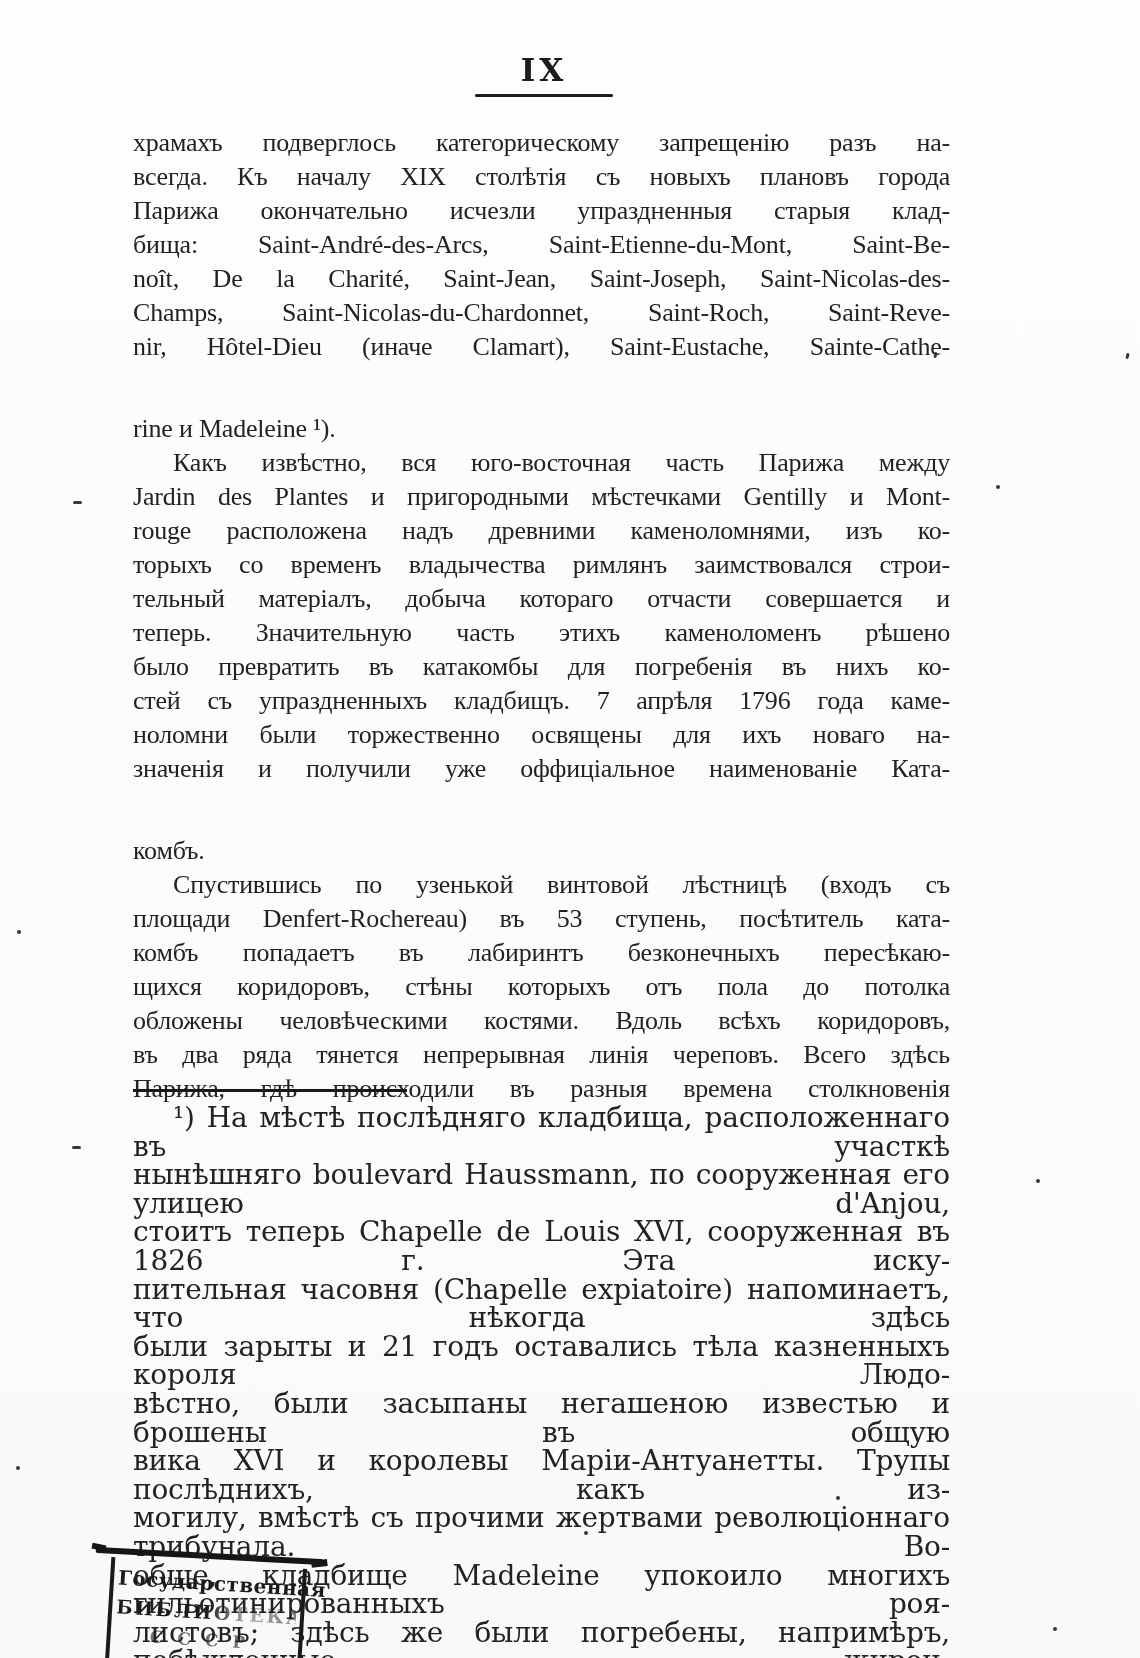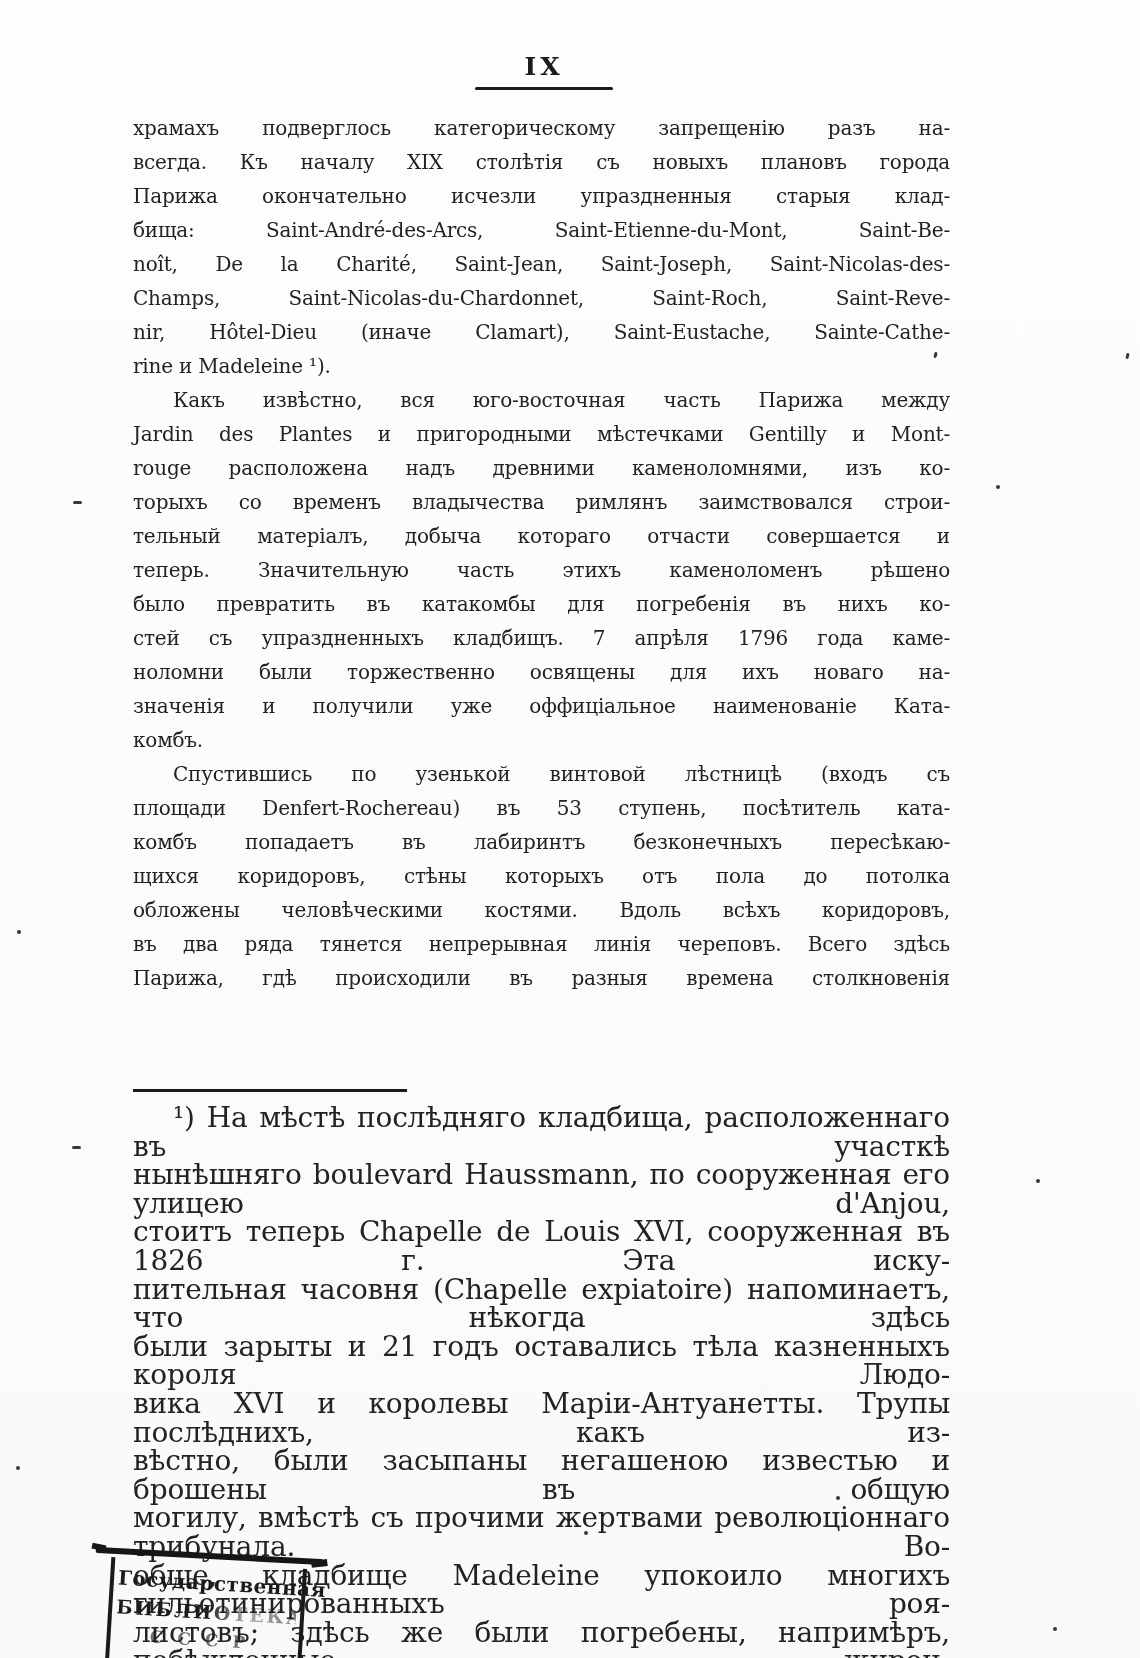--- a/index.html
+++ b/index.html
@@ -7,34 +7,34 @@
     position:relative;
     width:1140px;height:1658px;
     margin:0 auto;
     background:linear-gradient(180deg,#fdfdfc 0%,#fbfbf9 70%,#faf9f7 100%);
     overflow:hidden;
     color:#242220;
     font-family:"DejaVu Serif","Liberation Serif",serif;
   }
   
   .pagehead{position:absolute;left:474px;top:52px;width:140px;text-align:center;}
-  .pagenum{font-size:25px;font-weight:bold;letter-spacing:4px;color:#1d1c1a;}
+  .pagenum{font-size:31px;font-weight:bold;letter-spacing:4px;color:#1d1c1a;}
   .pagenum-rule{margin:6px auto 0 auto;width:138px;height:3px;background:#1d1c1a;border-radius:2px;}
   
   .maintext{
-    position:absolute;left:133px;top:111px;width:817px;
-    font-size:20px;line-height:34px;letter-spacing:-0.2px;
+    position:absolute;left:133px;top:126px;width:817px;
+    font-size:26px;line-height:34px;letter-spacing:-0.2px;font-family:Liberation Serif, serif;
   }
   .footnote-rule{position:absolute;left:133px;top:1089px;width:274px;height:3px;background:#1b1a18;}
   .footnote{
     position:absolute;left:133px;top:1104px;width:817px;
     font-size:28px;line-height:28.6px;letter-spacing:-0.2px;
   }
   .line{text-align:justify;text-align-last:justify;white-space:normal;}
-  .line.no-just{text-align-last:left;}
+  .line.no-just{text-align-last:left;margin-top:48px;}
   .line.indent{text-indent:40px;}
   
   .stamp{
     position:absolute;left:112px;top:1547px;width:196px;
     transform:rotate(3.5deg);transform-origin:0 0;
     color:#1c1b19;
   }
   .stamp-topbar{
     position:absolute;left:-16px;top:0;width:228px;height:6px;
     background:#171614;border-radius:2px 3px 2px 2px;
@@ -100,22 +100,22 @@
     </div>
 
   <div class="footnote-rule"></div>
 
   <div class="footnote" id="footnote-text">
       <div class="line indent">¹) На мѣстѣ послѣдняго кладбища, расположеннаго въ участкѣ</div>
       <div class="line">нынѣшняго boulevard Haussmann, по сооруженная его улицею d'Anjou,</div>
       <div class="line">стоитъ теперь Chapelle de Louis XVI, сооруженная въ 1826 г. Эта иску-</div>
       <div class="line">пительная часовня (Chapelle expiatoire) напоминаетъ, что нѣкогда здѣсь</div>
       <div class="line">были зарыты и 21 годъ оставались тѣла казненныхъ короля Людо-</div>
+      <div class="line">вѣстно, были засыпаны негашеною известью и брошены въ общую</div>
       <div class="line">вика XVI и королевы Маріи-Антуанетты. Трупы послѣднихъ, какъ из-</div>
-      <div class="line">вѣстно, были засыпаны негашеною известью и брошены въ общую</div>
       <div class="line">могилу, вмѣстѣ съ прочими жертвами революціоннаго трибунала. Во-</div>
       <div class="line">обще, кладбище Madeleine упокоило многихъ гильотинированныхъ роя-</div>
       <div class="line">листовъ; здѣсь же были погребены, напримѣръ, побѣжденные жирон-</div>
       <div class="line">дисты. Въ русской литературѣ есть весьма злегическое (переведенное</div>
       <div class="line">съ французскаго) описаніе зтого памятника революціонной бури: „Маг-</div>
       <div class="line no-just">даленино кладбище“, М. 1816—17, 4 ч.</div>
     </div>
 
   <div class="stamp">
     <div class="stamp-topbar"></div>

